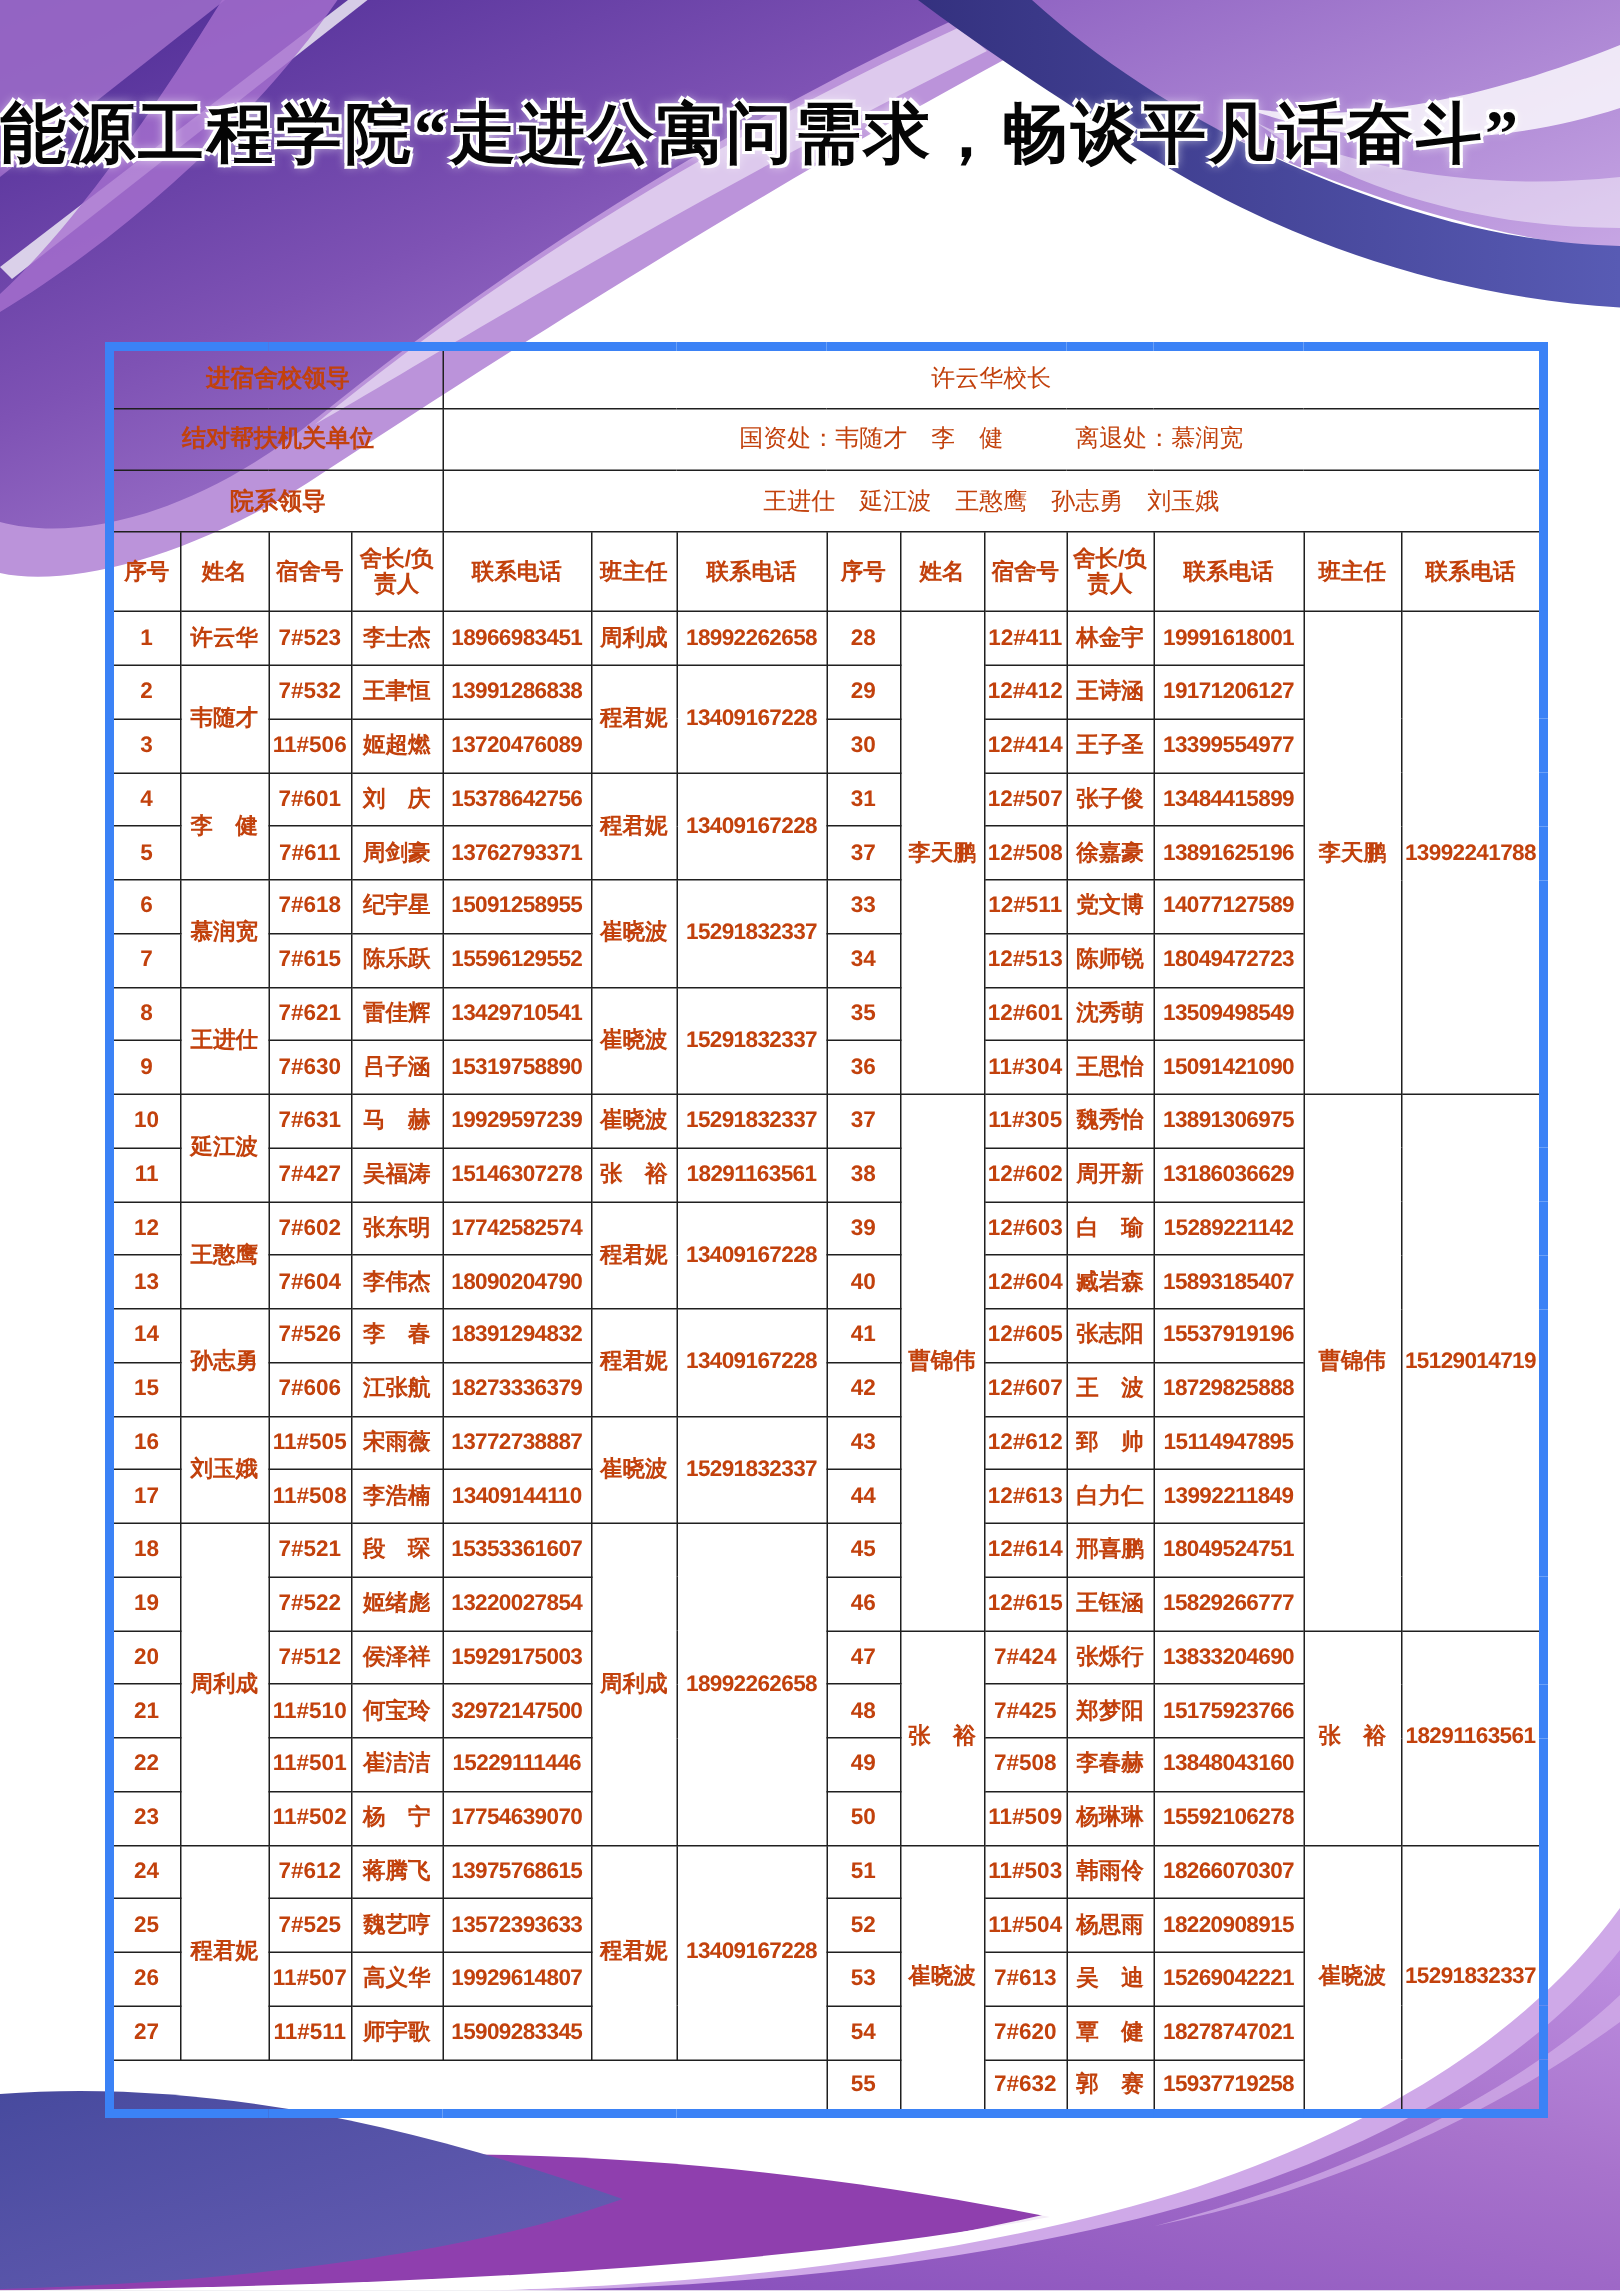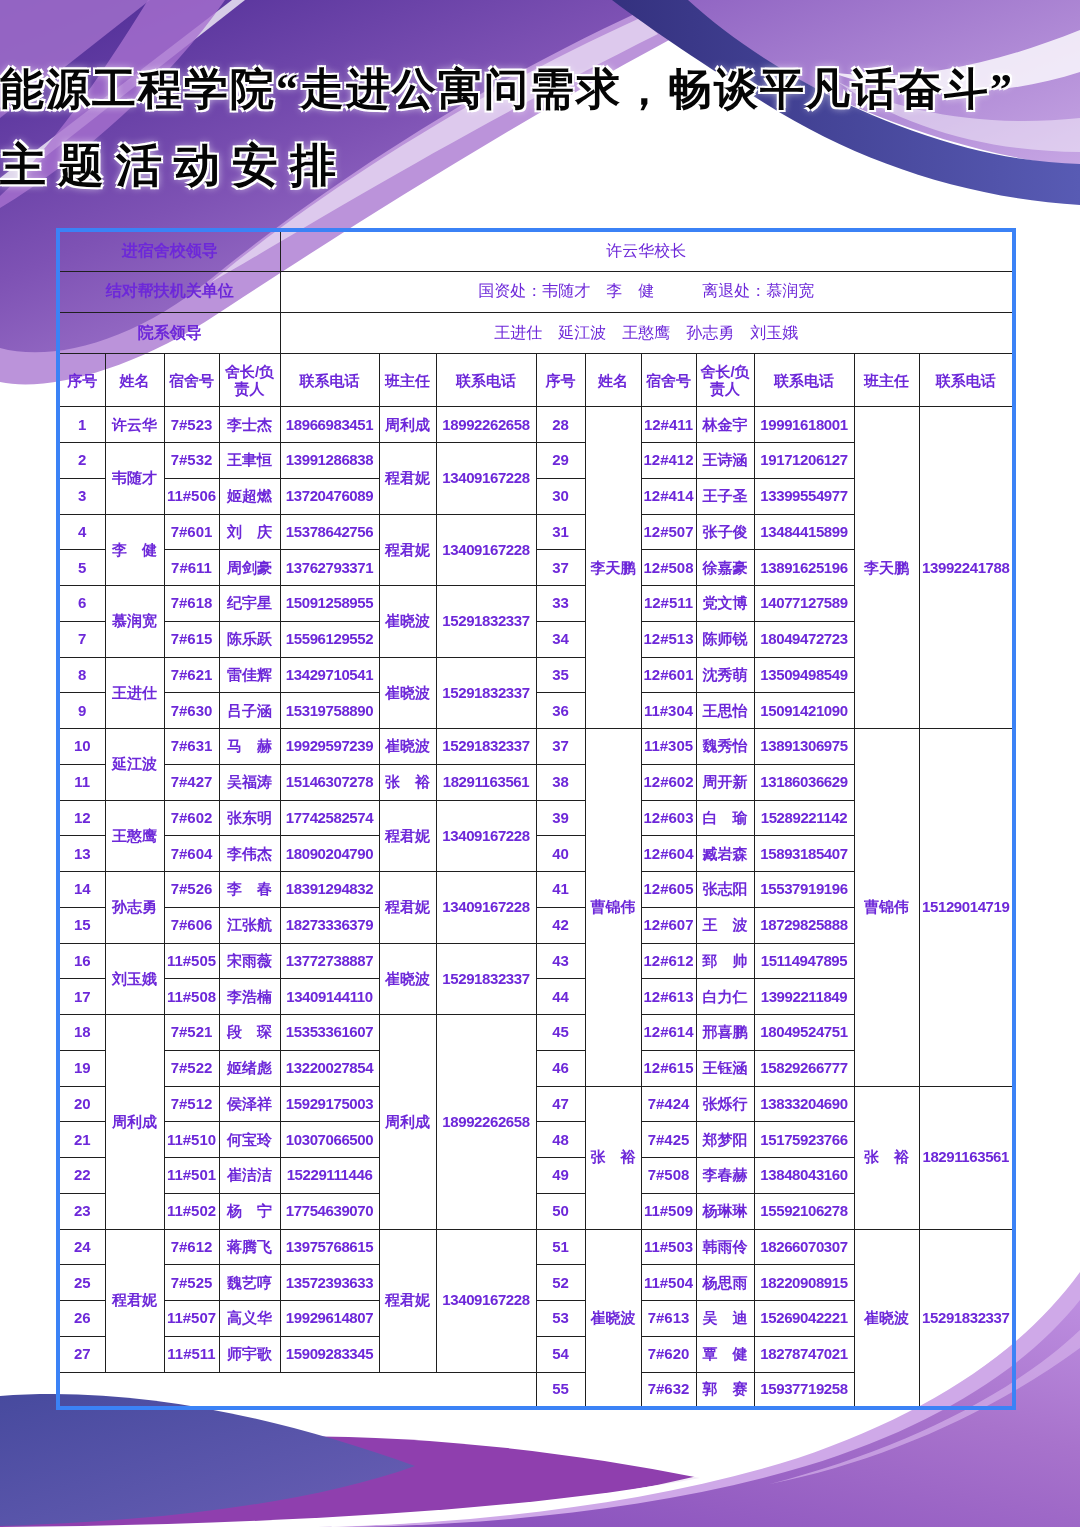--- a/index.html
+++ b/index.html
@@ -5,23 +5,23 @@
   html,body{margin:0;padding:0;background:#e8e8ec;}
   .sheet{position:relative;width:1080px;height:1527px;background:#ffffff;overflow:hidden;
          font-family:"Liberation Sans",sans-serif;margin:0 auto;}
   .bg{position:absolute;left:0;top:0;width:1080px;height:1527px;z-index:0;}
   .title{position:absolute;left:0;top:60px;width:100%;z-index:2;
          font-family:"Liberation Serif",serif;font-weight:900;color:#050505;}
   .title .l1{font-size:44px;letter-spacing:2px;white-space:nowrap;
      text-shadow:-2px -2px 0 #fff,2px -2px 0 #fff,-2px 2px 0 #fff,2px 2px 0 #fff,0 0 8px #fff;}
   .title .l2{font-size:46px;letter-spacing:12px;margin-top:16px;
      text-shadow:-2px -2px 0 #fff,2px -2px 0 #fff,-2px 2px 0 #fff,2px 2px 0 #fff,0 0 8px #fff;}
-  table.main{position:absolute;left:56px;top:228px;width:956px;z-index:1;
-     border-collapse:collapse;table-layout:fixed;color:#6d28d9;background:transparent;
-     border:4px solid #3b82f6;}
+  table.main{position:absolute;left:70px;top:228px;width:956px;z-index:1;
+     border-collapse:collapse;table-layout:fixed;color:#c2410c;background:transparent;
+     border:6px solid #3b82f6;}
   table.main td,table.main th{border:1.6px solid #1f1f1f;padding:0;text-align:center;
      vertical-align:middle;overflow:hidden;background:transparent;}
   tr.info{height:41.3px;}
   tr.head{height:53px;}
   tbody.data tr{height:35.75px;}
   .info-label{font-weight:bold;font-size:16px;}
   .info-value{text-align:left;padding-left:10px;font-weight:normal;font-size:16px;}
   th{font-size:15px;font-weight:bold;line-height:1.15;}
   tbody.data td{font-size:15px;font-weight:600;line-height:1.1;}
   td.phone{font-size:14.5px;letter-spacing:-0.4px;}
@@ -89,21 +89,20 @@
 
     <path d="M1080,1300 C1026,1368 936,1426 806,1466 C664,1509 490,1525 352,1527 L1080,1527 Z" fill="url(#gBR)"></path>
 
     <path d="M1080,1330 C1010,1396 900,1450 770,1484 C880,1462 990,1414 1080,1348 Z" fill="#d4b0ea" opacity="0.7"></path>
 
     <path d="M0,1396 C130,1386 270,1414 415,1466 C310,1504 150,1522 0,1526 Z" fill="url(#gBL)"></path>
   </svg>
 
   <div class="title">
     <div class="l1">能源工程学院“走进公寓问需求，畅谈平凡话奋斗”</div>
-    <div class="l2">主题活动安排</div>
   </div>
 
   <table class="main">
     <colgroup>
       <col style="width:47px">
         <col style="width:59px">
         <col style="width:55px">
         <col style="width:61px">
       <col style="width:99px">
         <col style="width:57px">
@@ -385,21 +384,21 @@
           <td class="dorm">7#424</td>
           <td class="name">张烁行</td>
           <td class="phone">13833204690</td>
           <td class="name" rowspan="4">张　裕</td>
           <td class="phone" rowspan="4">18291163561</td>
         </tr>
         <tr>
           <td class="no">21</td>
           <td class="dorm">11#510</td>
           <td class="name">何宝玲</td>
-          <td class="phone">10307066500</td>
+          <td class="phone">32972147500</td>
           <td class="no">48</td>
           <td class="dorm">7#425</td>
           <td class="name">郑梦阳</td>
           <td class="phone">15175923766</td>
         </tr>
         <tr>
           <td class="no">22</td>
           <td class="dorm">11#501</td>
           <td class="name">崔洁洁</td>
           <td class="phone">15229111446</td>

